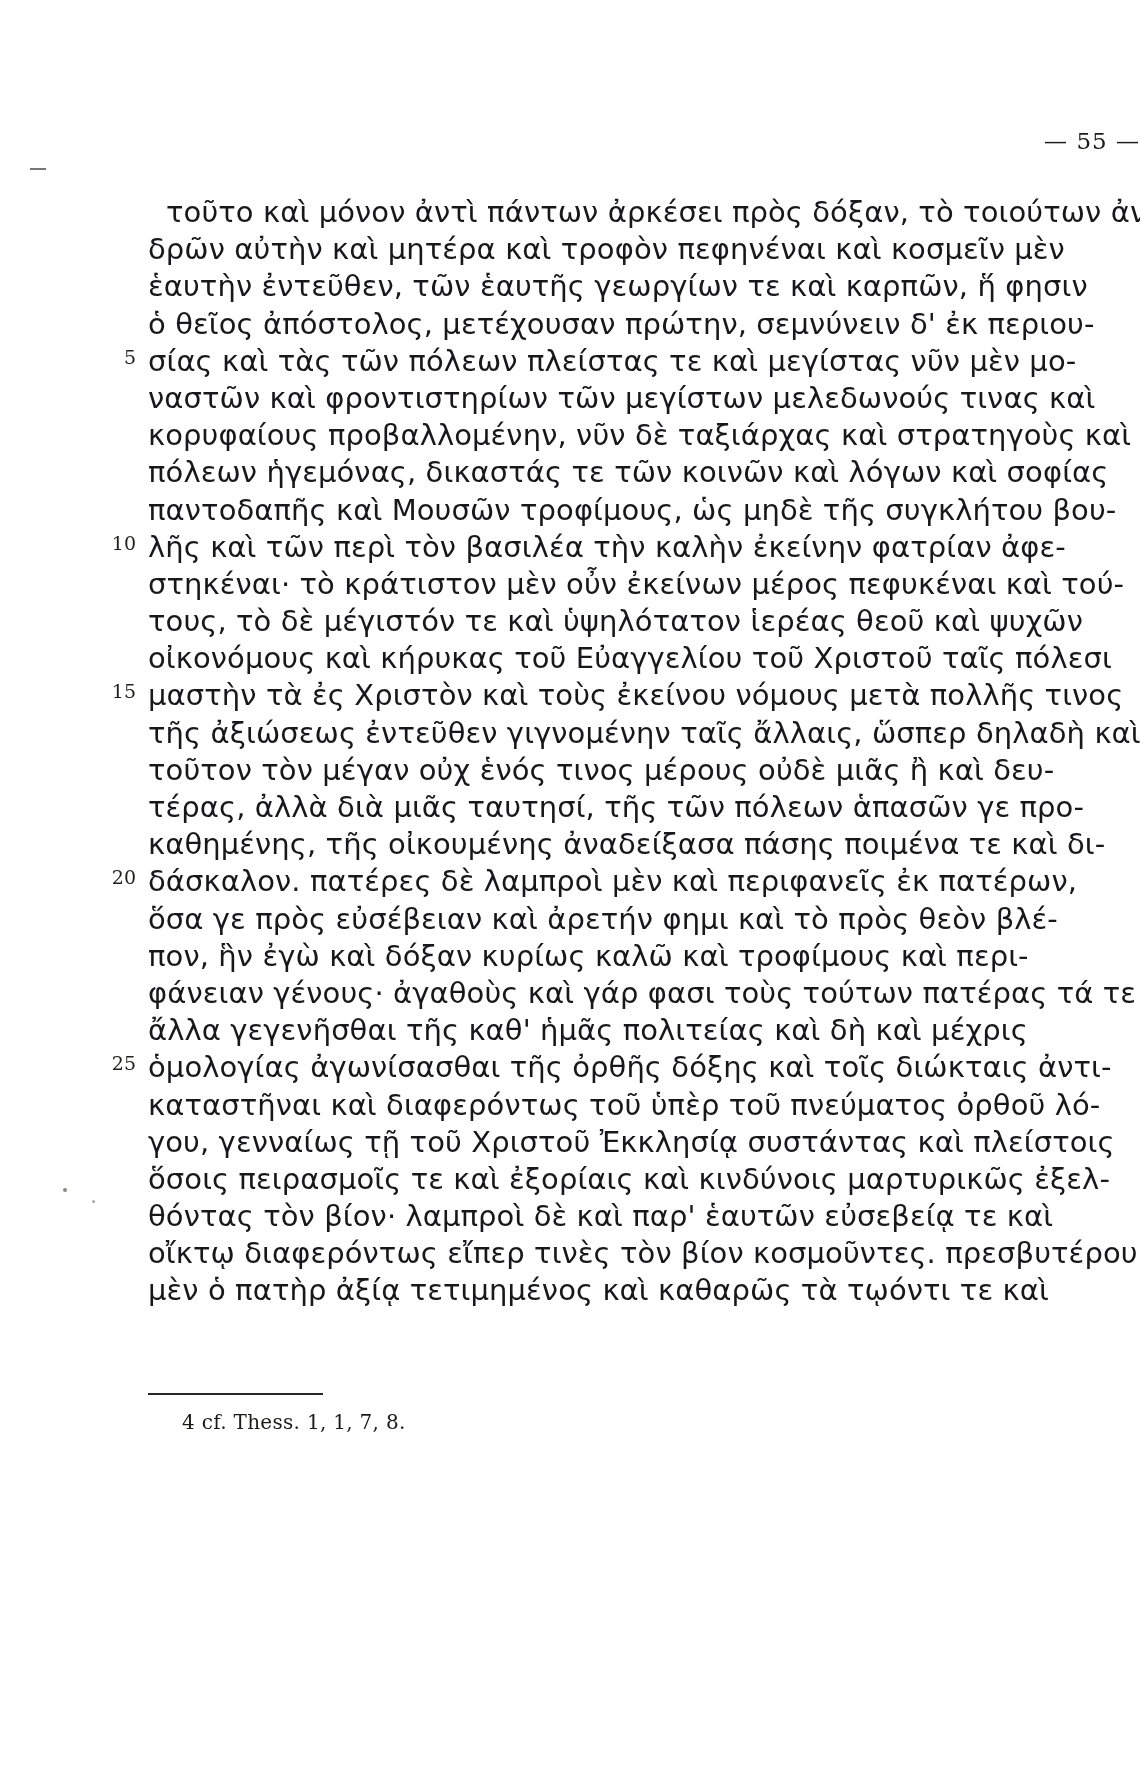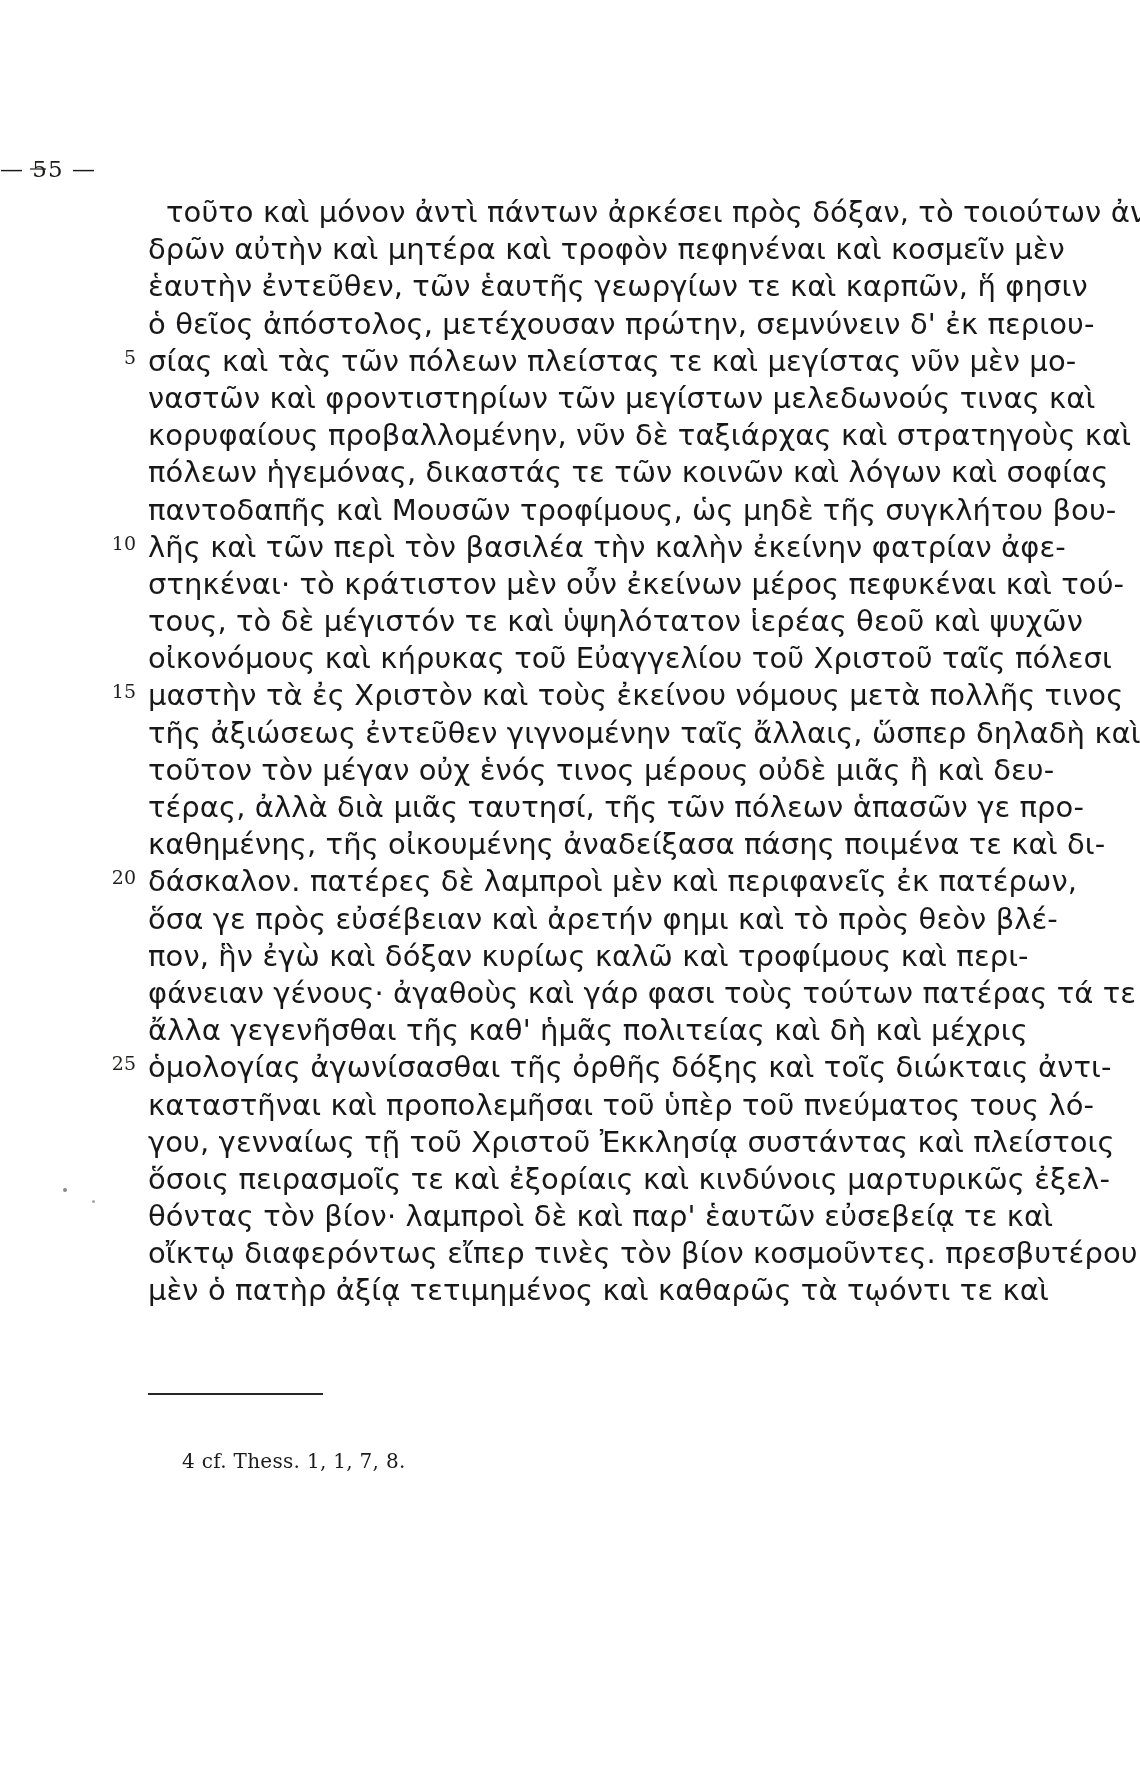--- a/index.html
+++ b/index.html
@@ -49,25 +49,24 @@
     height: 3px;
     border-radius: 50%;
     background: #6a6a66;
     opacity: 0.6;
   }
   .page-header {
     position: absolute;
     top: 128px;
     left: 0;
     width: 100%;
-    text-align: left;
+    text-align: right;
     font-size: 23px;
     letter-spacing: 1px;
     font-family: "DejaVu Serif", serif;
-    margin-top: 28px;
   }
   .text-block {
     position: absolute;
     top: 194px;
     left: 148px;
     width: 840px;
   }
   .line {
     position: relative;
     height: 37.2px;
@@ -98,21 +97,21 @@
     position: absolute;
     left: 148px;
     top: 1393px;
     width: 175px;
     height: 2px;
     background: #26262a;
   }
   .footnote {
     position: absolute;
     left: 182px;
-    top: 1449px;
+    top: 1410px;
     font-size: 20px;
     font-family: "DejaVu Serif", serif;
     letter-spacing: 0.3px;
   }
 </style>
 </head>
 <body>
 
 <div class="page">
 
@@ -214,21 +213,21 @@
       <div class="line">
         <span class="line-num"></span>
         <span class="line-text">ἄλλα γεγενῆσθαι τῆς καθ' ἡμᾶς πολιτείας καὶ δὴ καὶ μέχρις</span>
       </div>
       <div class="line">
         <span class="line-num">25</span>
         <span class="line-text">ὁμολογίας ἀγωνίσασθαι τῆς ὀρθῆς δόξης καὶ τοῖς διώκταις ἀντι-</span>
       </div>
       <div class="line">
         <span class="line-num"></span>
-        <span class="line-text">καταστῆναι καὶ προπολεμῆσαι τοῦ ὑπὲρ τοῦ πνεύματος τους λό-</span>
+        <span class="line-text">καταστῆναι καὶ διαφερόντως τοῦ ὑπὲρ τοῦ πνεύματος ὀρθοῦ λό-</span>
       </div>
       <div class="line">
         <span class="line-num"></span>
         <span class="line-text">γου, γενναίως τῇ τοῦ Χριστοῦ Ἐκκλησίᾳ συστάντας καὶ πλείστοις</span>
       </div>
       <div class="line">
         <span class="line-num"></span>
         <span class="line-text">ὅσοις πειρασμοῖς τε καὶ ἐξορίαις καὶ κινδύνοις μαρτυρικῶς ἐξελ-</span>
       </div>
       <div class="line">

